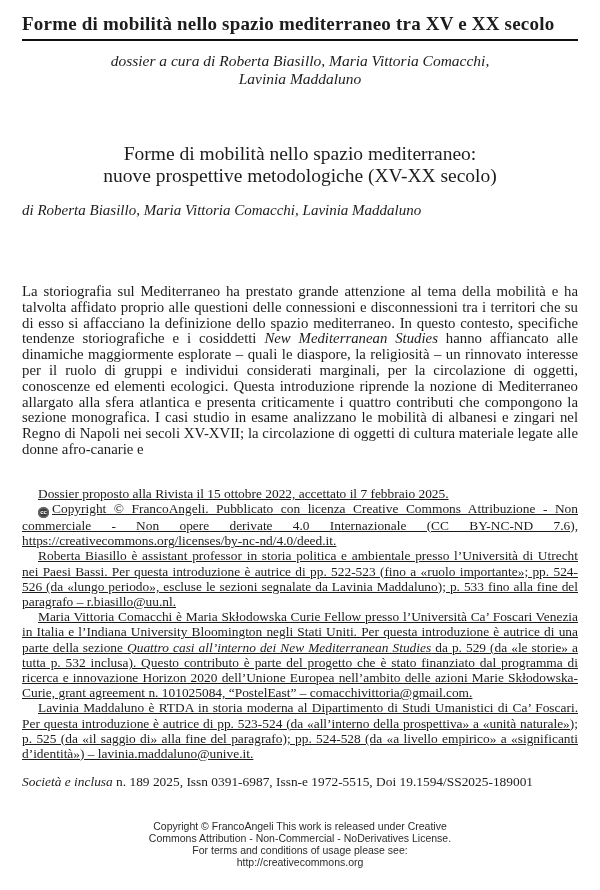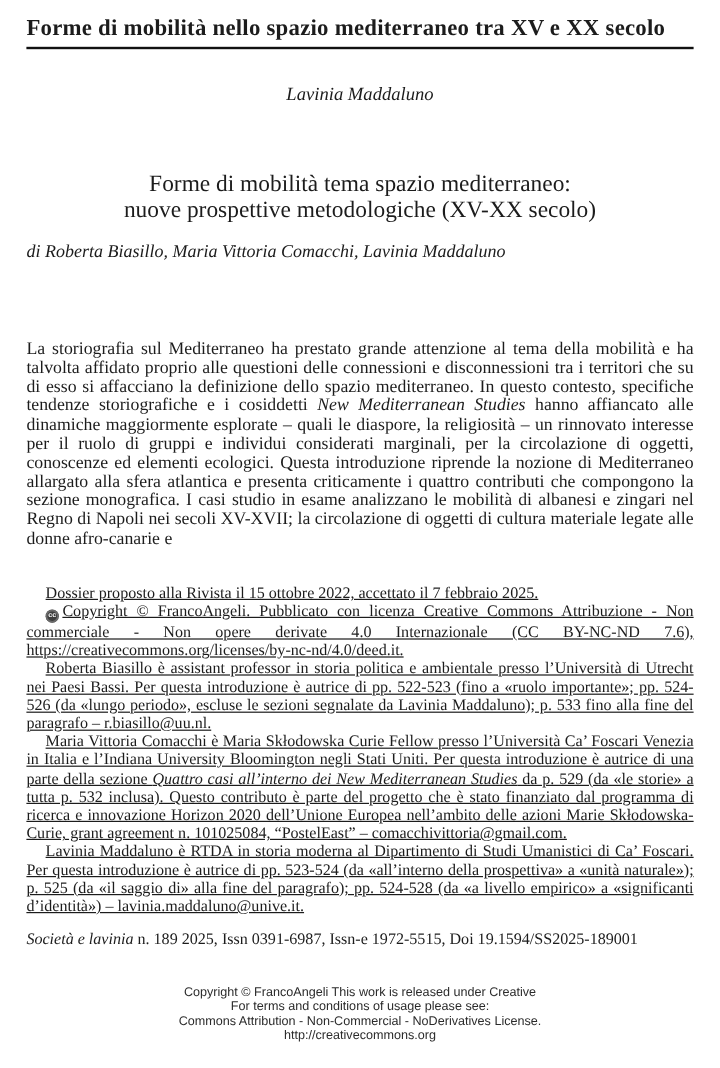--- a/index.html
+++ b/index.html
@@ -109,43 +109,43 @@
 </head>
 <body>
 
 <div class="page">
 
   <div class="running-head">Forme di mobilità nello spazio mediterraneo tra XV e XX secolo</div>
 
   <hr class="rule">
 
   <div class="dossier">
-    <br>
+    <span>dossier a cura di Roberta Biasillo, Maria Vittoria Comacchi,</span><br>
     <span>Lavinia Maddaluno</span>
   </div>
 
   <div class="title">
-    <span>Forme di mobilità tema spazio mediterraneo:</span><br>
+    <span>Forme di mobilità nello spazio mediterraneo:</span><br>
     <span>nuove prospettive metodologiche (XV-XX secolo)</span>
   </div>
 
   <div class="byline">di Roberta Biasillo, Maria Vittoria Comacchi, Lavinia Maddaluno</div>
 
   <div class="body-par"><span>La storiografia sul Mediterraneo ha prestato grande attenzione al tema della mobilità e ha talvolta affidato proprio alle questioni delle connessioni e disconnessioni tra i territori che su di esso si affacciano la definizione dello spazio mediterraneo. In questo contesto, specifiche tendenze storiografiche e i cosiddetti </span><span class="it">New Mediterranean Studies</span><span> hanno affiancato alle dinamiche maggiormente esplorate – quali le diaspore, la religiosità – un rinnovato interesse per il ruolo di gruppi e individui considerati marginali, per la circolazione di oggetti, conoscenze ed elementi ecologici. Questa introduzione riprende la nozione di Mediterraneo allargato alla sfera atlantica e presenta criticamente i quattro contributi che compongono la sezione monografica. I casi studio in esame analizzano le mobilità di albanesi e zingari nel Regno di Napoli nei secoli XV-XVII; la circolazione di oggetti di cultura materiale legate alle donne afro-canarie e</span></div>
 
   <div class="footnotes">
     <p class="fn"><span>Dossier proposto alla Rivista il 15 ottobre 2022, accettato il 7 febbraio 2025.</span></p>
     <p class="fn"><span class="cc-icon">cc</span><span><span>Copyright © FrancoAngeli. Pubblicato con licenza Creative Commons Attribuzione - Non commerciale - Non opere derivate 4.0 Internazionale (CC BY-NC-ND 7.6), https://creativecommons.org/licenses/by-nc-nd/4.0/deed.it.</span></span></p>
     <p class="fn"><span>Roberta Biasillo è assistant professor in storia politica e ambientale presso l’Università di Utrecht nei Paesi Bassi. Per questa introduzione è autrice di pp. 522-523 (fino a «ruolo importante»; pp. 524-526 (da «lungo periodo», escluse le sezioni segnalate da Lavinia Maddaluno); p. 533 fino alla fine del paragrafo – r.biasillo@uu.nl.</span></p>
     <p class="fn"><span>Maria Vittoria Comacchi è Maria Skłodowska Curie Fellow presso l’Università Ca’ Foscari Venezia in Italia e l’Indiana University Bloomington negli Stati Uniti. Per questa introduzione è autrice di una parte della sezione </span><span class="it">Quattro casi all’interno dei New Mediterranean Studies</span><span> da p. 529 (da «le storie» a tutta p. 532 inclusa). Questo contributo è parte del progetto che è stato finanziato dal programma di ricerca e innovazione Horizon 2020 dell’Unione Europea nell’ambito delle azioni Marie Skłodowska-Curie, grant agreement n. 101025084, “PostelEast” – comacchivittoria@gmail.com.</span></p>
     <p class="fn"><span>Lavinia Maddaluno è RTDA in storia moderna al Dipartimento di Studi Umanistici di Ca’ Foscari. Per questa introduzione è autrice di pp. 523-524 (da «all’interno della prospettiva» a «unità naturale»); p. 525 (da «il saggio di» alla fine del paragrafo); pp. 524-528 (da «a livello empirico» a «significanti d’identità») – lavinia.maddaluno@unive.it.</span></p>
   </div>
 
-  <div class="journal-line"><span class="it">Società e lavinia</span><span> n. 189 2025, Issn 0391-6987, Issn-e 1972-5515, Doi 19.1594/SS2025-189001</span></div>
+  <div class="journal-line"><span class="it">Società e inclusa</span><span> n. 189 2025, Issn 0391-6987, Issn-e 1972-5515, Doi 19.1594/SS2025-189001</span></div>
 
   <div class="footer">
     <div>Copyright © FrancoAngeli This work is released under Creative</div>
+    <div>Commons Attribution - Non-Commercial - NoDerivatives License.</div>
     <div>For terms and conditions of usage please see:</div>
-    <div>Commons Attribution - Non-Commercial - NoDerivatives License.</div>
     <div class="url">http://creativecommons.org</div>
   </div>
 
 </div>
 
 </body></html>

